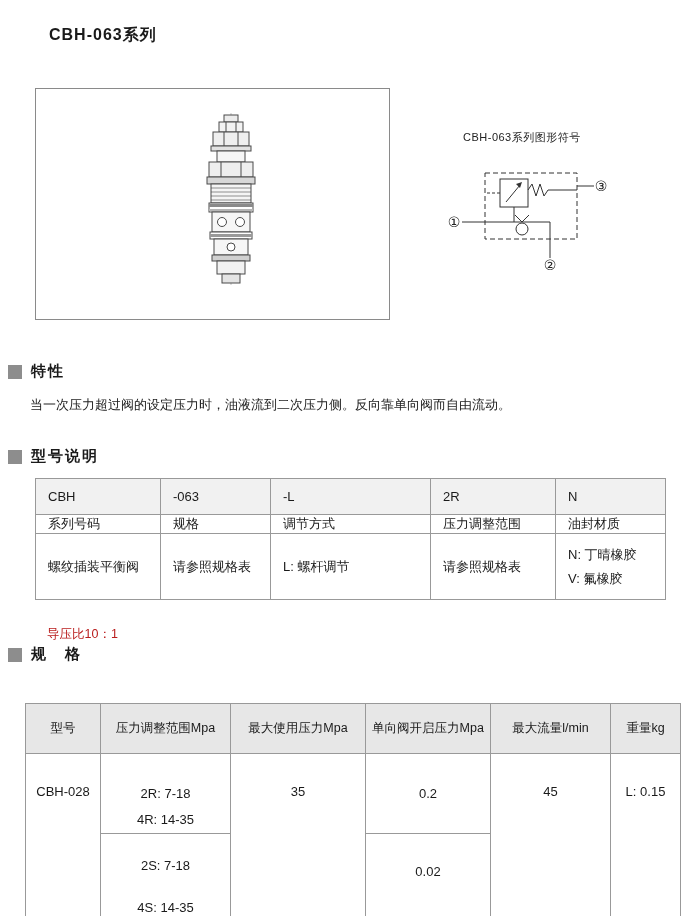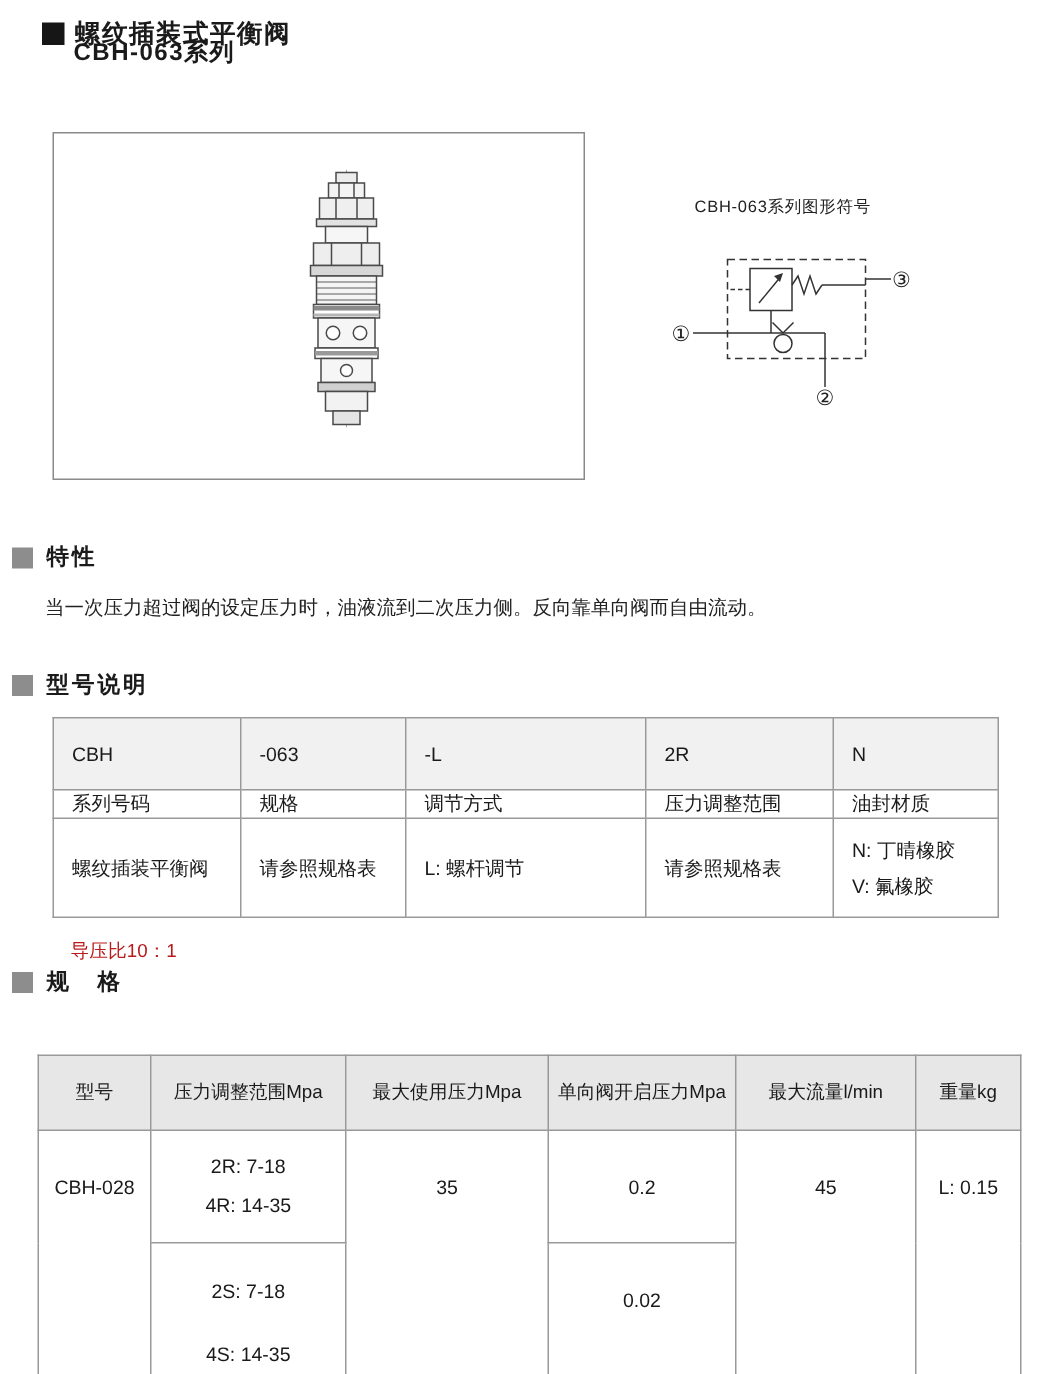--- a/index.html
+++ b/index.html
@@ -29,51 +29,47 @@
 
   
   .features-head { top:362px; }
   .feature-text { position:absolute; left:30px; top:395px; width:650px; font-size:13px; line-height:20px; color:#222; }
 
   
   .model-head { top:447px; }
   .model-table { position:absolute; left:35px; top:478px; width:630px; border-collapse:collapse; table-layout:fixed; font-size:13px; }
   .model-table td { border:1px solid #999; padding:0 12px; vertical-align:middle; text-align:left; }
   .model-table tr.shade td { background:#f1f1f1; }
-  .model-table tr.r1 td { height:48px; }
+  .model-table tr.r1 td { height:36px; }
   .model-table tr.r2 td { height:19px; }
   .model-table tr.r3 td { height:66px; }
   .seal-cell div { line-height:24px; }
   .note { position:absolute; left:47px; top:626px; font-size:12.5px; color:#b91c1c; }
 
   
   .spec-head-row { top:645px; }
   .spec-table { position:absolute; left:25px; top:703px; width:655px; border-collapse:collapse; table-layout:fixed; font-size:13px; text-align:center; }
   .spec-table th, .spec-table td { border:1px solid #999; }
   .spec-table th { background:#e7e7e7; font-weight:normal; height:50px; font-size:12.5px; padding:0 2px; }
   .spec-table td.spanv { vertical-align:top; padding:0; }
   .spanbox { height:75px; display:flex; align-items:center; justify-content:center; }
   .spec-table tr.row1 { height:75px; }
-  .spec-table tr.row1 td.ranges { vertical-align:top; padding-top:11px; }
+  .spec-table tr.row1 td.ranges { vertical-align:top; padding-top:27px; }
   .ranges div { line-height:26px; }
   .spec-table tr.row2 { height:130px; }
   .spec-table tr.row2 td { vertical-align:top; }
   .spec-table tr.row2 td.ranges { padding-top:19px; }
   .spec-table tr.row2 td.ranges div:nth-child(2) { margin-top:16px; }
   .spec-table tr.row2 td.open-p { padding-top:30px; }
 </style>
 </head>
 <body>
 
 <div class="page">
 
-  <div class="title-row">
-    <span class="sq black"></span>
-    <span class="title-text">螺纹插装式平衡阀</span>
-  </div>
   <div class="subtitle">CBH-063系列</div>
 
   <div class="valve-box">
     <svg class="valve-svg" width="90" height="172" viewBox="0 0 90 172">
       <line x1="45" y1="0" x2="45" y2="172" stroke="#ababab" stroke-width="0.7" stroke-dasharray="9 3 2 3"></line>
       <g stroke="#4a4a4a" stroke-width="1" fill="#fafafa">
         <rect x="38" y="2" width="14" height="7" fill="#ececec"></rect>
         <rect x="33" y="9" width="24" height="10" fill="#f3f3f3"></rect>
         <line x1="40" y1="9" x2="40" y2="19"></line>
         <line x1="50" y1="9" x2="50" y2="19"></line>

